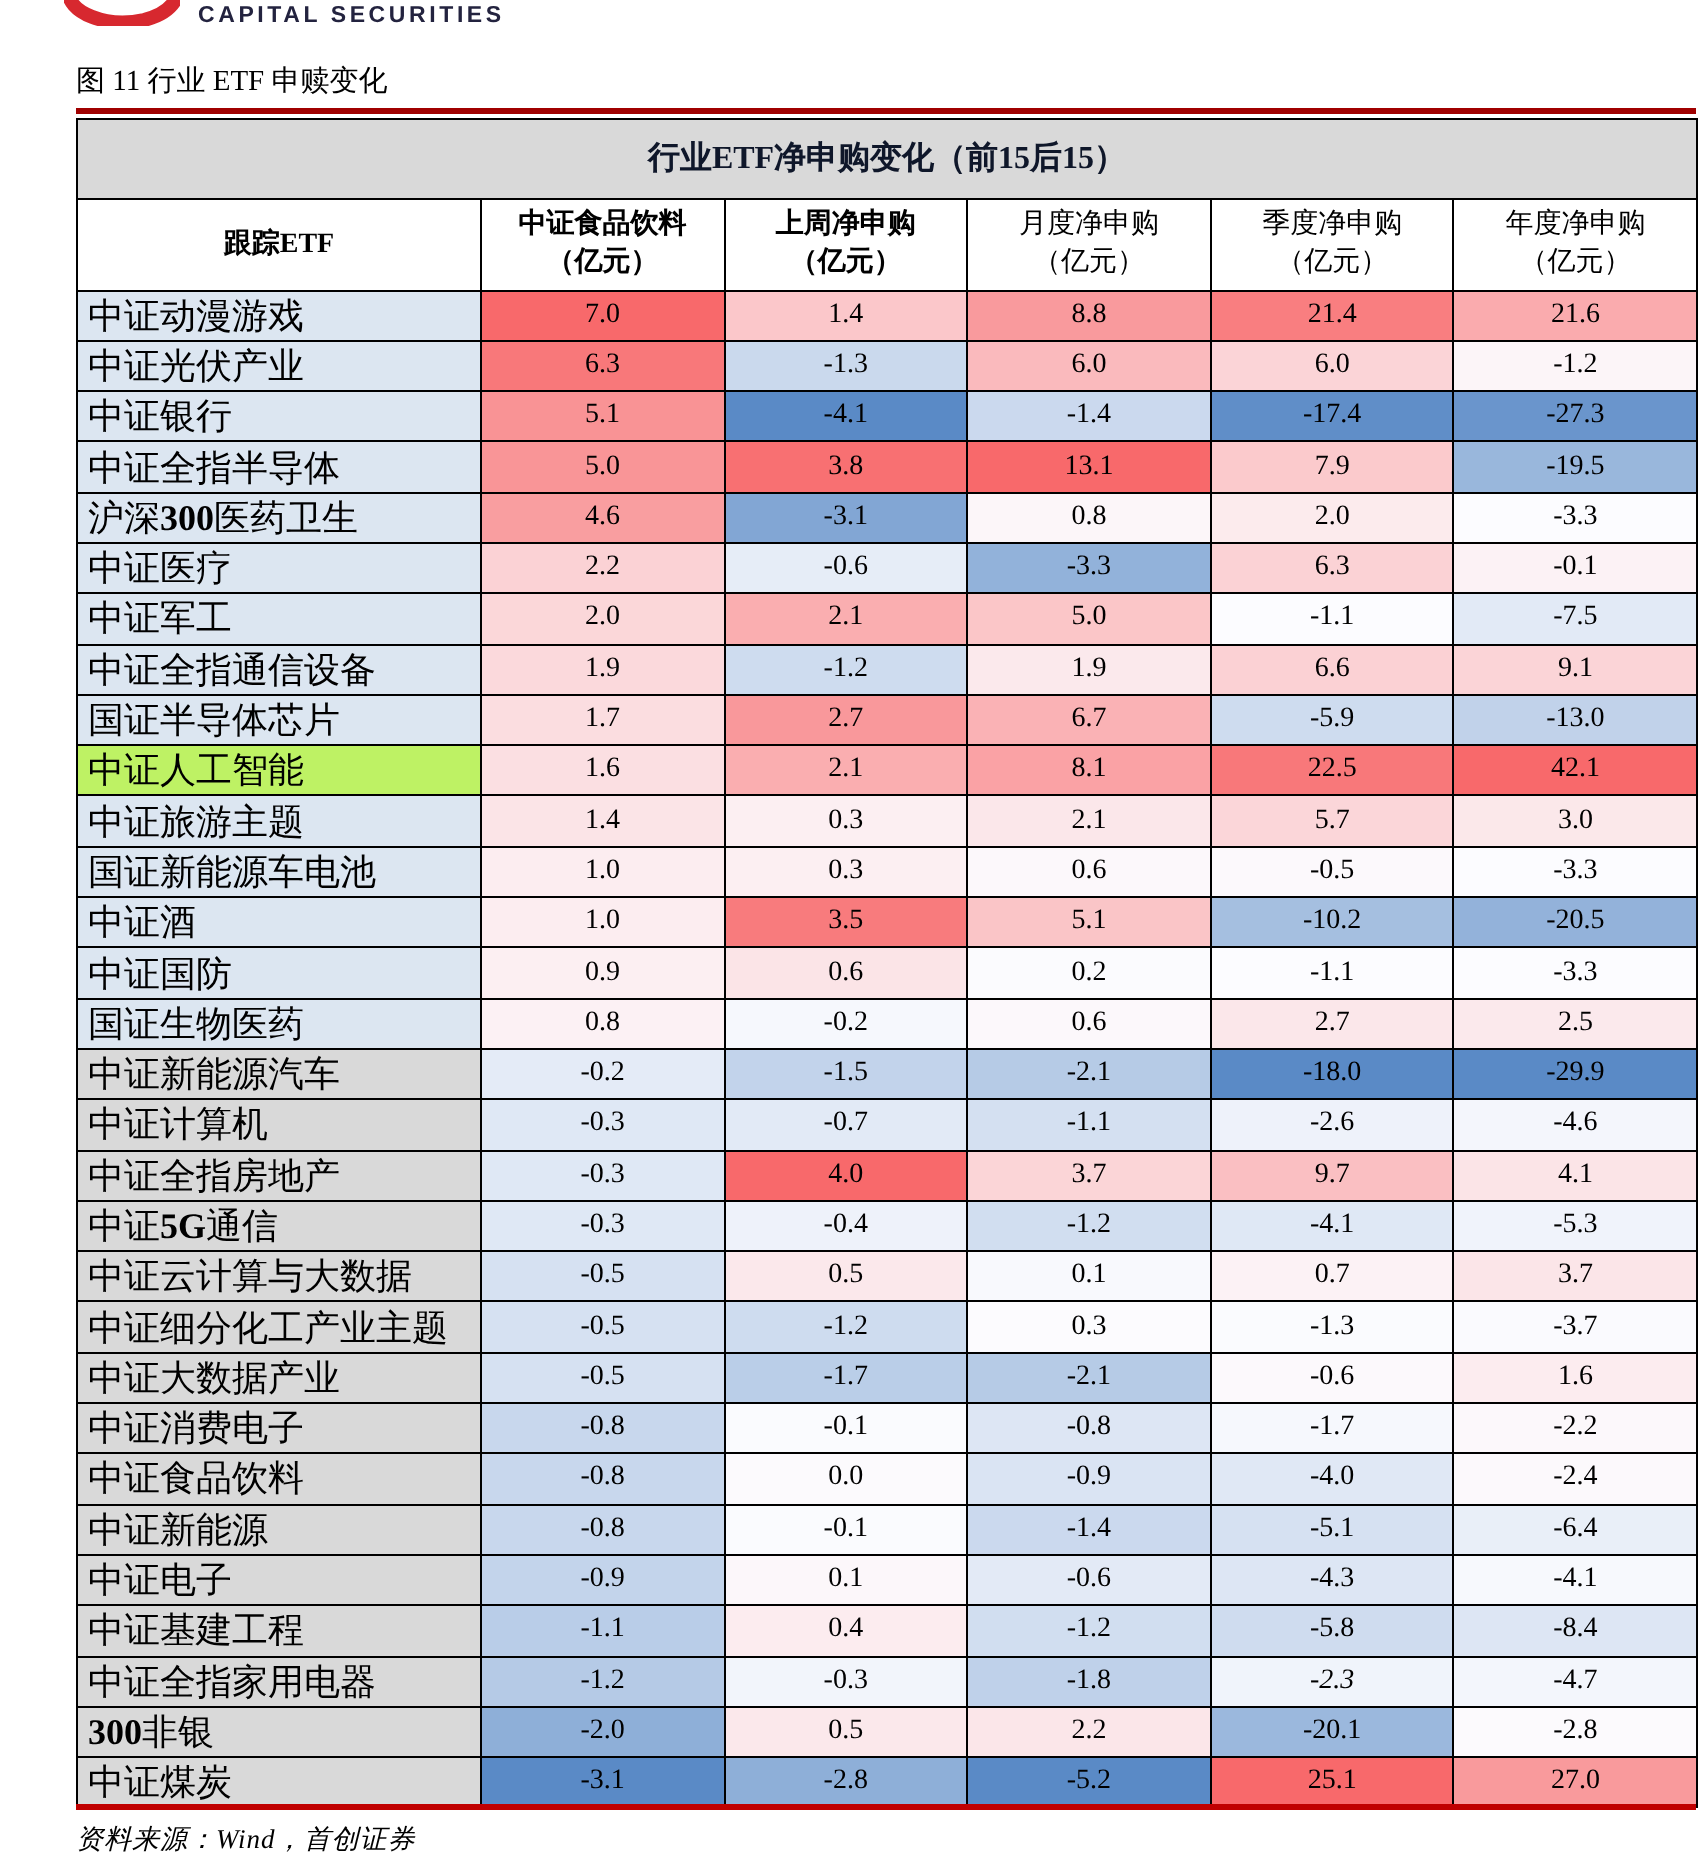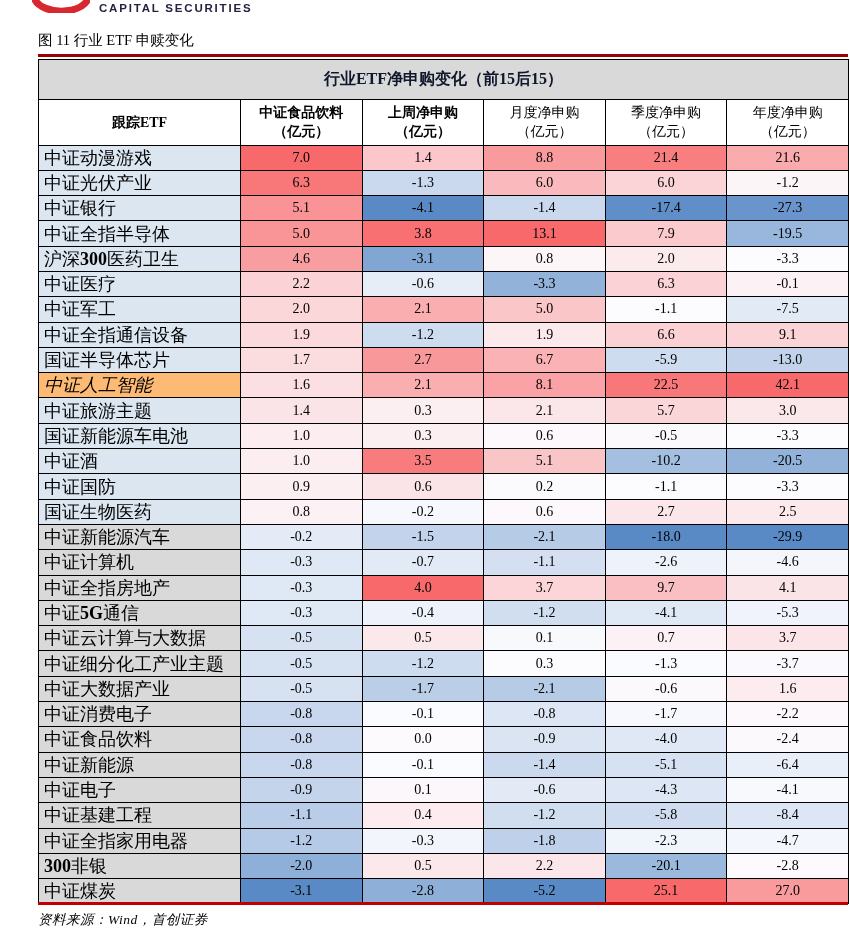--- a/index.html
+++ b/index.html
@@ -147,21 +147,21 @@
         </tr>
         <tr>
           <td class="name" style="background: rgb(220, 230, 241);">国证半导体芯片</td>
           <td class="val" style="background: rgb(251, 221, 224);">1.7</td>
           <td class="val" style="background: rgb(249, 152, 155);">2.7</td>
           <td class="val" style="background: rgb(250, 178, 181);">6.7</td>
           <td class="val" style="background: rgb(206, 220, 239);">-5.9</td>
           <td class="val" style="background: rgb(193, 210, 234);">-13.0</td>
         </tr>
         <tr>
-          <td class="name" style="background: #fdba74; font-style: italic;">中证人工智能</td>
+          <td class="name" style="background: #bef264;">中证人工智能</td>
           <td class="val" style="background: rgb(251, 223, 226);">1.6</td>
           <td class="val" style="background: rgb(250, 174, 176);">2.1</td>
           <td class="val" style="background: rgb(250, 162, 165);">8.1</td>
           <td class="val" style="background: rgb(248, 120, 122);">22.5</td>
           <td class="val" style="background: rgb(248, 105, 107);">42.1</td>
         </tr>
         <tr>
           <td class="name" style="background: rgb(220, 230, 241);">中证旅游主题</td>
           <td class="val" style="background: rgb(251, 228, 231);">1.4</td>
           <td class="val" style="background: rgb(252, 239, 242);">0.3</td>
@@ -295,21 +295,21 @@
           <td class="val" style="background: rgb(252, 236, 239);">0.4</td>
           <td class="val" style="background: rgb(209, 222, 240);">-1.2</td>
           <td class="val" style="background: rgb(207, 220, 239);">-5.8</td>
           <td class="val" style="background: rgb(221, 230, 244);">-8.4</td>
         </tr>
         <tr>
           <td class="name" style="background: rgb(217, 217, 217);">中证全指家用电器</td>
           <td class="val" style="background: rgb(181, 202, 230);">-1.2</td>
           <td class="val" style="background: rgb(242, 245, 251);">-0.3</td>
           <td class="val" style="background: rgb(191, 209, 234);">-1.8</td>
-          <td class="val" style="background: rgb(240, 244, 251);">-2.3</td>
+          <td class="val" style="background: rgb(240, 244, 251); font-style: italic;">-2.3</td>
           <td class="val" style="background: rgb(243, 246, 252);">-4.7</td>
         </tr>
         <tr>
           <td class="name" style="background: rgb(217, 217, 217);"><b>300</b>非银</td>
           <td class="val" style="background: rgb(142, 175, 216);">-2.0</td>
           <td class="val" style="background: rgb(251, 232, 235);">0.5</td>
           <td class="val" style="background: rgb(251, 230, 233);">2.2</td>
           <td class="val" style="background: rgb(155, 184, 221);">-20.1</td>
           <td class="val" style="background: rgb(252, 250, 253);">-2.8</td>
         </tr>

